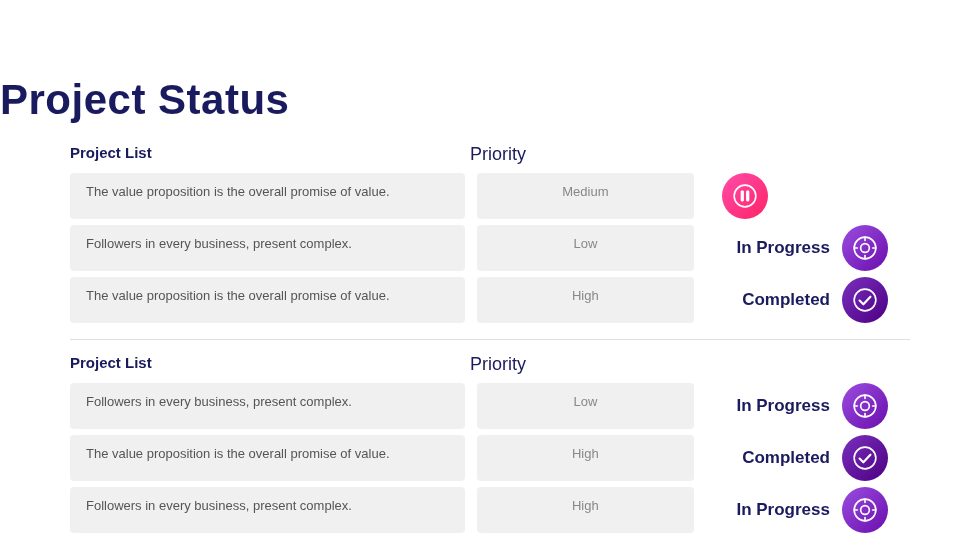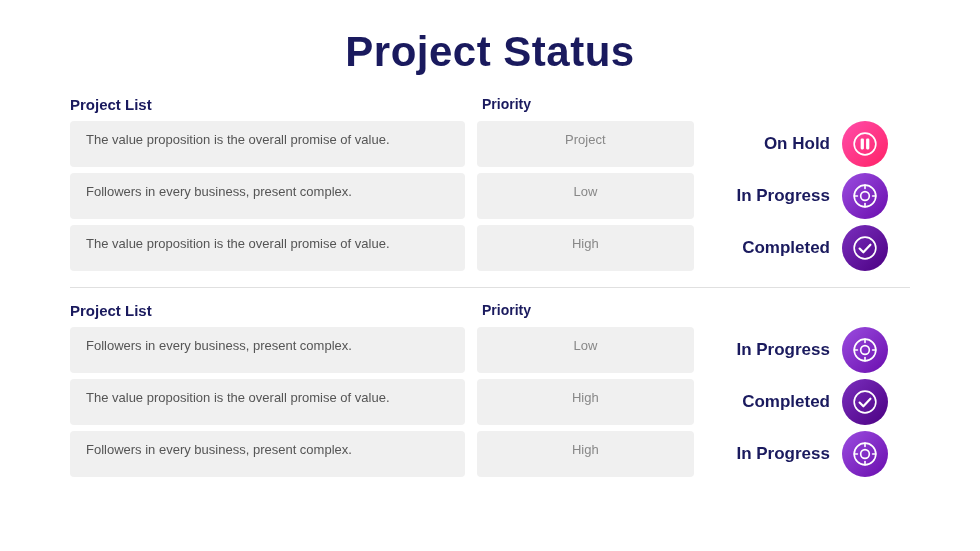--- a/index.html
+++ b/index.html
@@ -5,27 +5,28 @@
     * { box-sizing: border-box; margin: 0; padding: 0; }
     body {
       width: 980px;
       height: 551px;
       background: #ffffff;
       font-family: 'Arial', sans-serif;
       overflow: hidden;
     }
 
     .page-title {
-      text-align: center;
+      text-align: left;
       color: #1a1a5e;
       font-size: 42px;
       font-weight: 900;
       padding-top: 28px;
       padding-bottom: 20px;
       letter-spacing: 0.5px;
+      margin-top: 48px;
     }
 
     .content {
       padding: 0 70px;
     }
 
     .section {
       margin-bottom: 16px;
     }
 
@@ -37,23 +38,22 @@
 
     .col-list {
       width: 400px;
       font-weight: 700;
       font-size: 15px;
       color: #1a1a5e;
     }
 
     .col-priority {
       width: 220px;
-      margin-left: 12px;
-      font-weight: 700;
-      font-size: 14px;
+      font-weight: 400;
+      font-size: 18px;
       color: #1a1a5e;
     }
 
     .row {
       display: flex;
       margin-bottom: 6px;
     }
 
     .cell-list {
       width: 400px;
@@ -132,23 +132,22 @@
 <div class="content">
 
   <div class="section">
     <div class="section-headers">
       <div class="col-list">Project List</div>
       <div class="col-priority">Priority</div>
     </div>
 
     <div class="row">
       <div class="cell-list">The value proposition is the overall promise of value.</div>
-      <div class="cell-priority">Project</div>
-      <div class="status-area">
-        <div class="status-label">On Hold</div>
+      <div class="cell-priority">Medium</div>
+      <div class="status-area">
         <div class="status-icon icon-onhold">
           <svg class="icon-svg" viewBox="0 0 24 24" fill="none" xmlns="http://www.w3.org/2000/svg">
             <circle cx="12" cy="12" r="10" stroke="white" stroke-width="1.5"></circle>
             <rect x="8" y="7" width="3" height="10" rx="1" fill="white"></rect>
             <rect x="13" y="7" width="3" height="10" rx="1" fill="white"></rect>
           </svg>
         </div>
       </div>
     </div>
 

